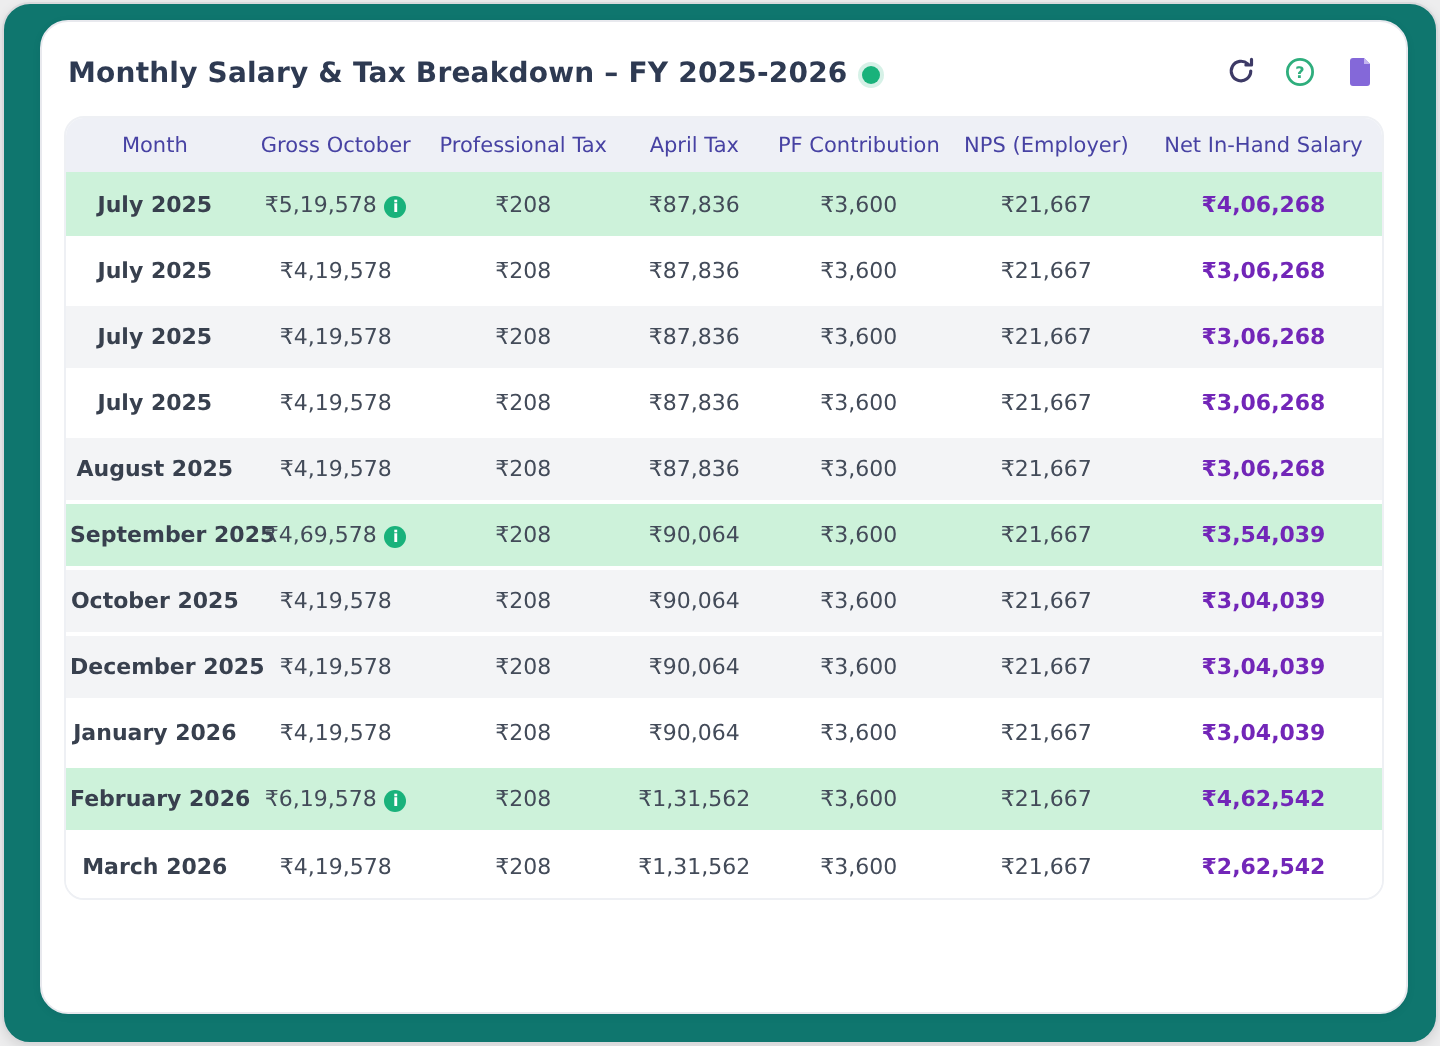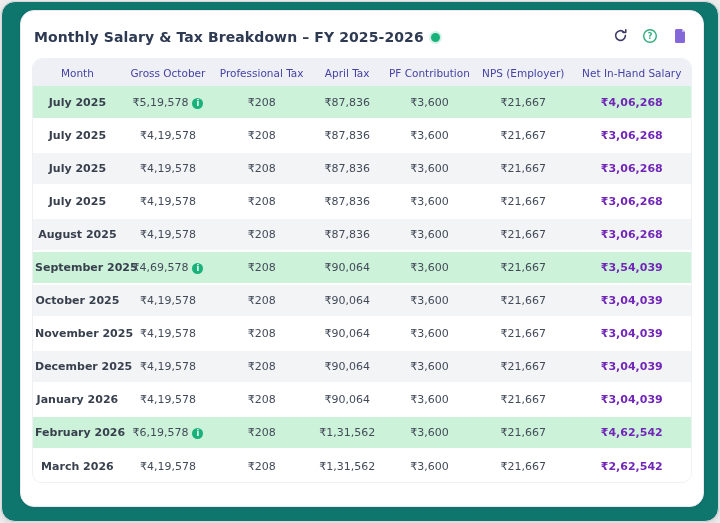--- a/index.html
+++ b/index.html
@@ -260,34 +260,20 @@
         <span>₹4,19,578</span>
 
       </span>
     </td>
     <td>₹208</td>
     <td>₹90,064</td>
     <td>₹3,600</td>
     <td>₹21,667</td>
     <td class="net">₹3,04,039</td>
   </tr>
-            <tr>
-    <td class="month">November 2025</td>
-    <td>
-      <span class="gross-cell-inner">
-        <span>₹4,19,578</span>
-
-      </span>
-    </td>
-    <td>₹208</td>
-    <td>₹90,064</td>
-    <td>₹3,600</td>
-    <td>₹21,667</td>
-    <td class="net">₹3,04,039</td>
-  </tr>
             <tr class="stripe">
     <td class="month">December 2025</td>
     <td>
       <span class="gross-cell-inner">
         <span>₹4,19,578</span>
 
       </span>
     </td>
     <td>₹208</td>
     <td>₹90,064</td>

